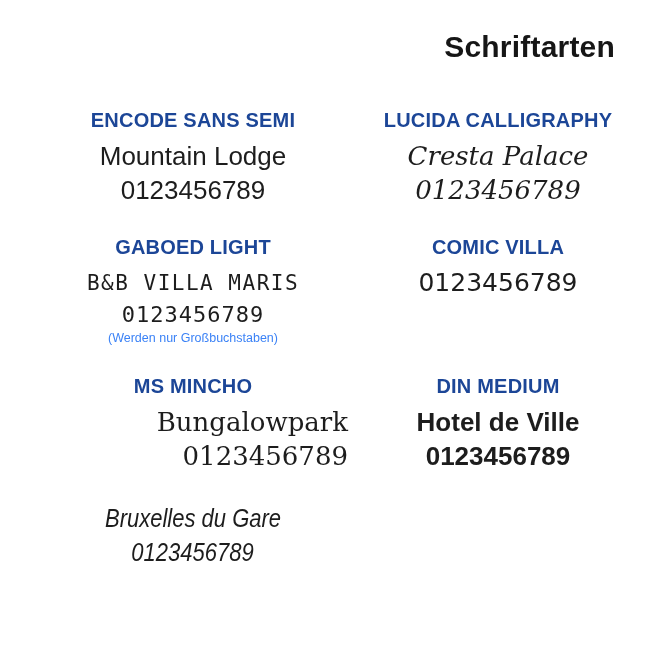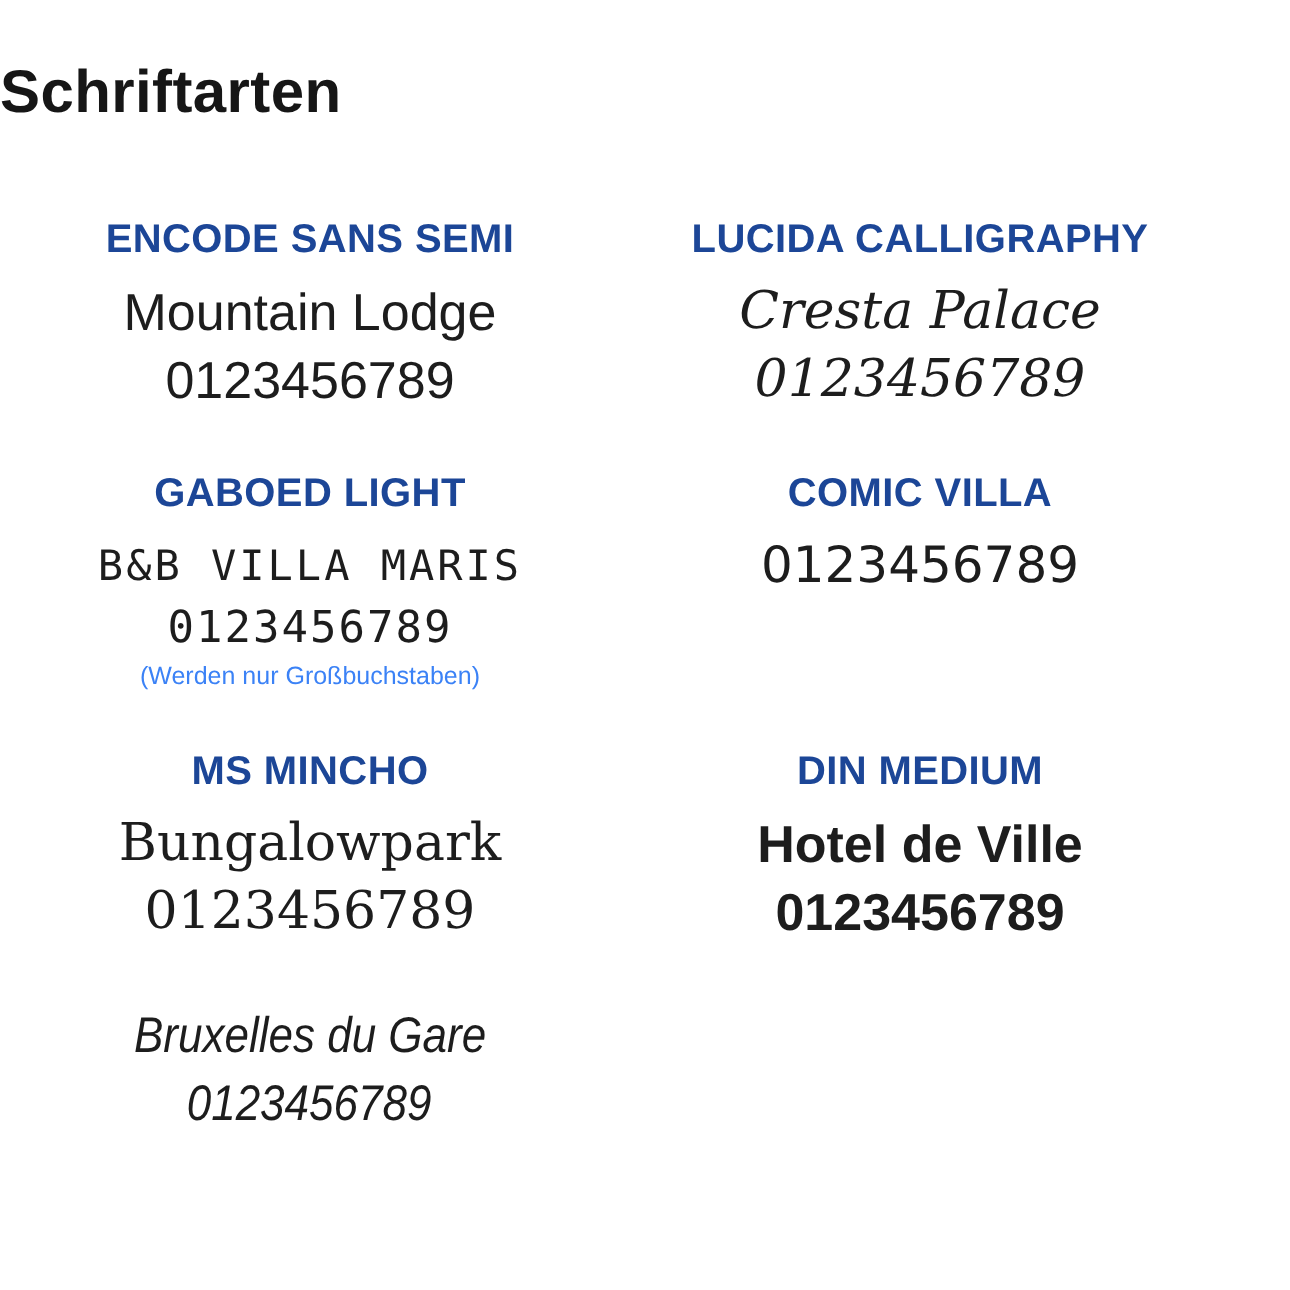--- a/index.html
+++ b/index.html
@@ -3,32 +3,33 @@
 <meta charset="utf-8">
 <style>
   html,body{margin:0;padding:0;}
   body{
     width:645px;height:645px;background:#ffffff;overflow:hidden;
     font-family:"Liberation Sans",sans-serif;
     -webkit-font-smoothing:antialiased;
   }
   .page-title{
     width:615px;
-    text-align:left;
+    text-align:right;
     margin:30px 0 0 0;
     font-size:30px;
     font-weight:700;
     color:#161616;
     letter-spacing:0.2px;
   }
   .sample-grid{
     display:grid;
     grid-template-columns:310px 300px;
     row-gap:28px;
     margin-top:44px;
+    padding-left:38px;
   }
   .cell{text-align:center;}
   .font-name{
     color:#1c4697;
     font-weight:700;
     font-size:20px;
     line-height:24px;
     white-space:nowrap;
     margin-bottom:7px;
     letter-spacing:0.2px;
@@ -44,21 +45,21 @@
     line-height:16px;
     text-align:center;
   }
   
   .s-encode .sample,.s-encode .digits{font-family:"Liberation Sans",sans-serif;font-size:26px;}
   .s-lucida .sample,.s-lucida .digits{font-family:"DejaVu Serif",serif;font-style:italic;font-size:26px;}
   .s-gaboed .sample{font-family:"DejaVu Sans Mono",monospace;font-size:21px;letter-spacing:1.5px;}
   .s-gaboed .digits{font-family:"DejaVu Sans Mono",monospace;font-size:22px;letter-spacing:1px;line-height:30px;}
   .s-comic .sample,.s-comic .digits{font-family:"DejaVu Sans",sans-serif;font-size:25px;}
   .s-bongaloo .sample,.s-bongaloo .digits{font-family:"Liberation Sans",sans-serif;font-weight:700;font-size:25px;display:inline-block;transform:scaleX(0.92);}
-  .s-mincho .sample,.s-mincho .digits{font-family:"DejaVu Serif",serif;font-size:26px;}
+  .s-mincho .sample,.s-mincho .digits{font-family:"DejaVu Serif",serif;font-size:26px;text-align:right;}
   .s-din .sample,.s-din .digits{font-family:"Liberation Sans",sans-serif;font-weight:700;font-size:26px;}
   .s-roboto .sample,.s-roboto .digits{font-family:"Liberation Sans",sans-serif;font-style:italic;font-size:25px;display:inline-block;transform:scaleX(0.88);}
 </style>
 </head>
 <body>
 
 <h1 class="page-title">Schriftarten</h1>
 
 <div class="sample-grid">
 

